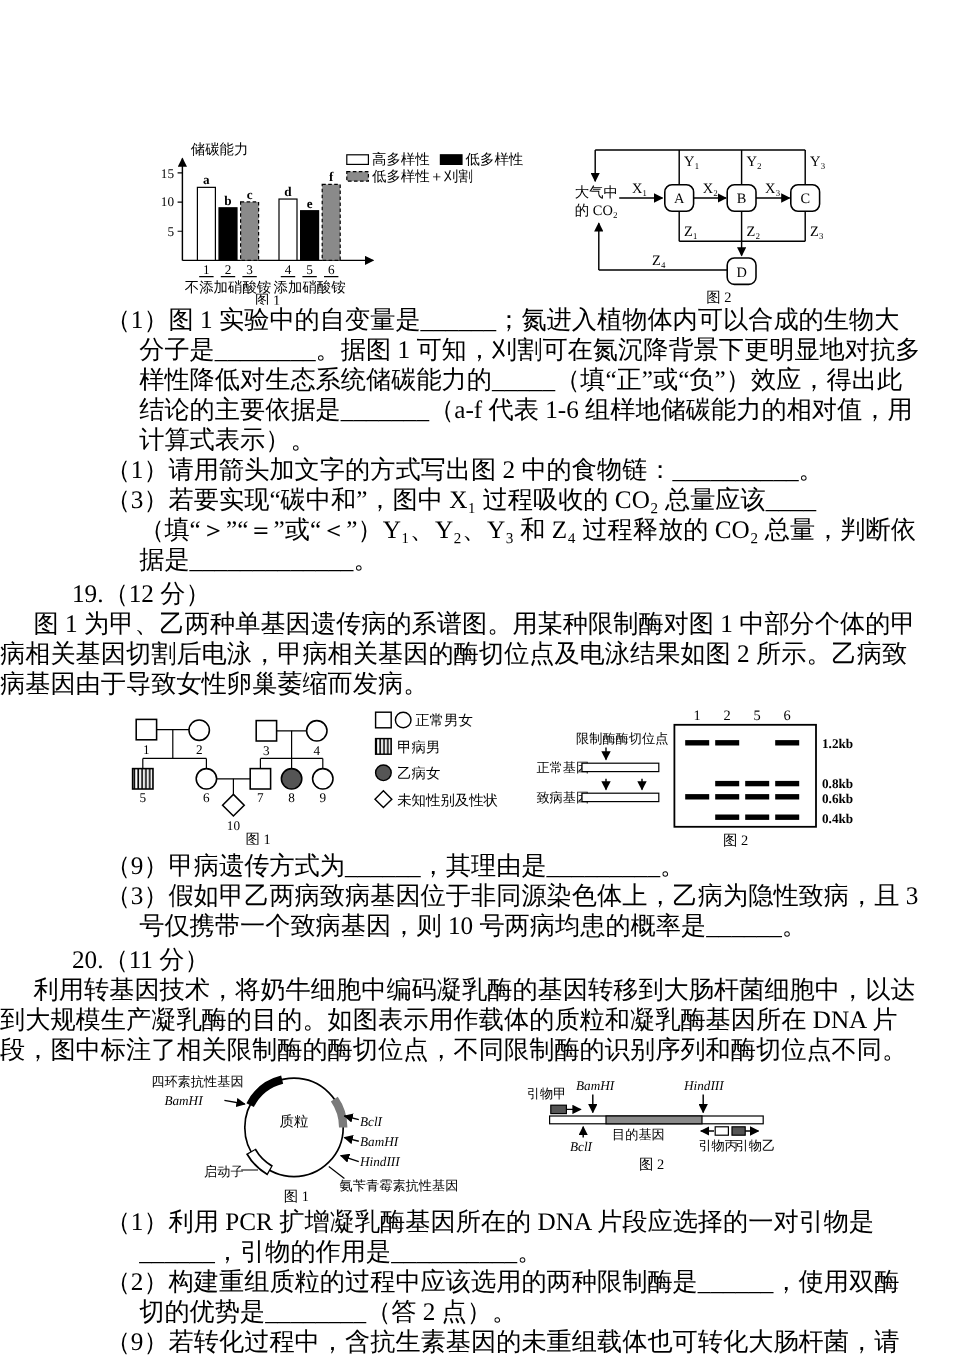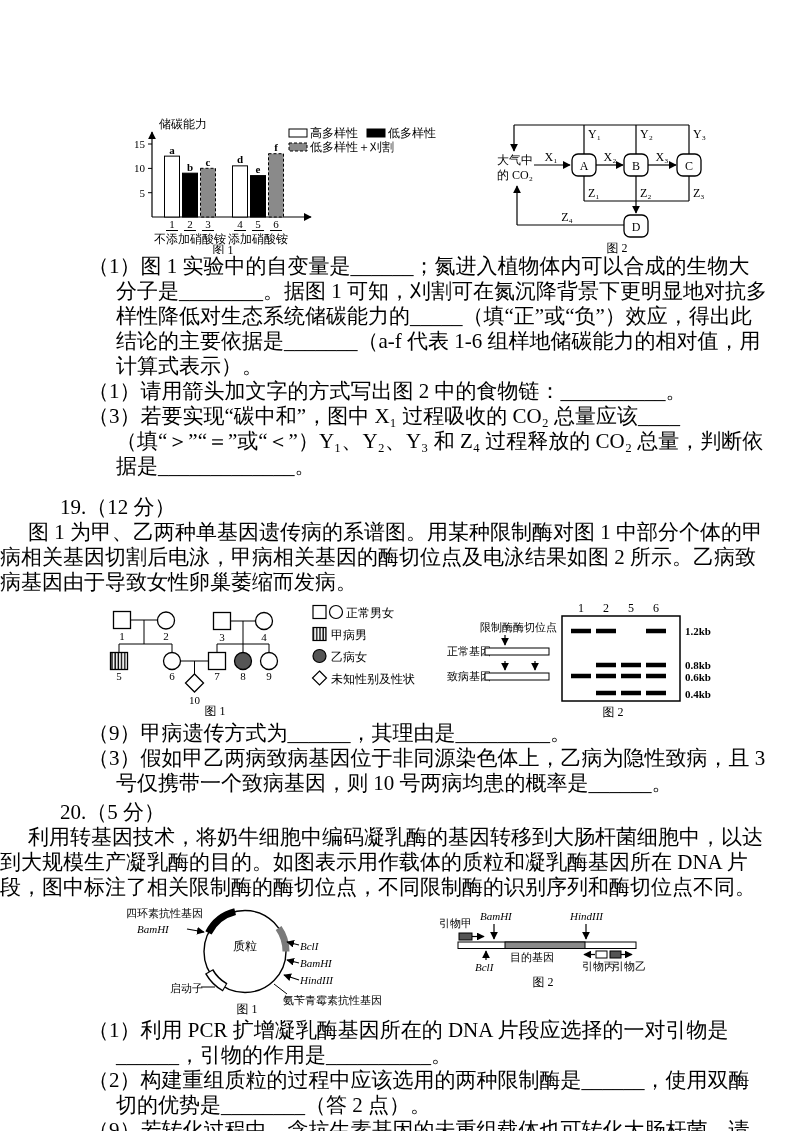--- a/index.html
+++ b/index.html
@@ -4,21 +4,21 @@
 <style>
   html,body{margin:0;padding:0;background:#fff;}
   .page{position:relative;width:800px;height:1131px;background:#fff;overflow:hidden;
         font-family:"Liberation Serif","DejaVu Serif",serif;color:#000;}
   p{margin:0;}
   .q-text{font-size:21px;line-height:25px;}
   .sub{margin-left:88px;margin-right:33px;padding-left:28px;text-indent:-28px;}
   .intro{margin-right:33px;text-indent:28px;}
   .qheader{margin-left:60px;}
   .figrow{display:flex;align-items:flex-start;}
-  .figrow1{margin:112px 0 0 131px;gap:24px;}
+  .figrow1{margin:112px 0 0 131px;gap:6px;}
   .figrow19{margin:3px 0 3px 95px;gap:2px;}
   .figrow20{margin:3px 0 3px 93px;gap:0px;}
   svg{display:block;}
   svg text{font-family:"Liberation Serif","DejaVu Serif",serif;fill:#000;}
   .s11{font-size:11px;} .s12{font-size:12px;}
   .ital{font-style:italic;}
   .bar-letter{font-size:11px;font-weight:bold;}
   .tick-num{font-size:11px;}
   .kb{font-size:11px;font-weight:bold;}
   .ln{stroke:#000;stroke-width:1.2;fill:none;}
@@ -136,21 +136,21 @@
       <text class="s12" x="130" y="140" text-anchor="middle">图 2</text>
     </svg>
   </div>
 
   <div class="q-text">
     <p class="sub">（1）图 1 实验中的自变量是______；氮进入植物体内可以合成的生物大分子是________。据图 1 可知，刈割可在氮沉降背景下更明显地对抗多样性降低对生态系统储碳能力的_____（填“正”或“负”）效应，得出此结论的主要依据是_______（a-f 代表 1-6 组样地储碳能力的相对值，用计算式表示）。</p>
     <p class="sub">（1）请用箭头加文字的方式写出图 2 中的食物链：__________。</p>
     <p class="sub">（3）若要实现“碳中和”，图中 X₁ 过程吸收的 CO₂ 总量应该____（填“＞”“＝”或“＜”）Y₁、Y₂、Y₃ 和 Z₄ 过程释放的 CO₂ 总量，判断依据是_____________。</p>
   </div>
 
-  <p class="q-text qheader" style="margin-top:16px">19.（12 分）</p>
+  <p class="q-text qheader" style="margin-top:4px">19.（12 分）</p>
   <p class="q-text intro">图 1 为甲、乙两种单基因遗传病的系谱图。用某种限制酶对图 1 中部分个体的甲病相关基因切割后电泳，甲病相关基因的酶切位点及电泳结果如图 2 所示。乙病致病基因由于导致女性卵巢萎缩而发病。</p>
 
   <div class="figrow figrow19">
 
     <svg width="345" height="118" viewBox="0 0 345 118">
       <g>
         <line class="thin" x1="35.5" y1="22" x2="62.5" y2="22"></line>
         <line class="thin" x1="49" y1="22" x2="49" y2="46"></line>
         <line class="thin" x1="24" y1="46" x2="77" y2="46"></line>
         <line class="thin" x1="24" y1="46" x2="24" y2="54.5"></line>
@@ -235,21 +235,21 @@
       <text class="kb" x="243" y="100">0.4kb</text>
       <text class="s12" x="171" y="118" text-anchor="middle">图 2</text>
     </svg>
   </div>
 
   <div class="q-text">
     <p class="sub">（9）甲病遗传方式为______，其理由是_________。</p>
     <p class="sub">（3）假如甲乙两病致病基因位于非同源染色体上，乙病为隐性致病，且 3 号仅携带一个致病基因，则 10 号两病均患的概率是______。</p>
   </div>
 
-  <p class="q-text qheader" style="margin-top:4px">20.（5 分）</p>
+  <p class="q-text qheader" style="margin-top:4px">20.（11 分）</p>
   <p class="q-text intro">利用转基因技术，将奶牛细胞中编码凝乳酶的基因转移到大肠杆菌细胞中，以达到大规模生产凝乳酶的目的。如图表示用作载体的质粒和凝乳酶基因所在 DNA 片段，图中标注了相关限制酶的酶切位点，不同限制酶的识别序列和酶切位点不同。</p>
 
   <div class="figrow figrow20">
 
     <svg width="330" height="112" viewBox="0 0 330 112">
       <circle cx="152" cy="48.5" r="41" fill="none" stroke="#000" stroke-width="1.4"></circle>
       <circle cx="152" cy="48.5" r="41" fill="none" stroke="#000" stroke-width="7" pathLength="360" stroke-dasharray="49 360" stroke-dashoffset="-207"></circle>
       <circle cx="152" cy="48.5" r="41" fill="none" stroke="#7a7a7a" stroke-width="7" pathLength="360" stroke-dasharray="85 360" stroke-dashoffset="-325"></circle>
       <circle cx="152" cy="48.5" r="41" fill="none" stroke="#000" stroke-width="9.5" pathLength="360" stroke-dasharray="32 360" stroke-dashoffset="-119"></circle>
       <circle cx="152" cy="48.5" r="41" fill="none" stroke="#fff" stroke-width="6.5" pathLength="360" stroke-dasharray="29 360" stroke-dashoffset="-120.5"></circle>

